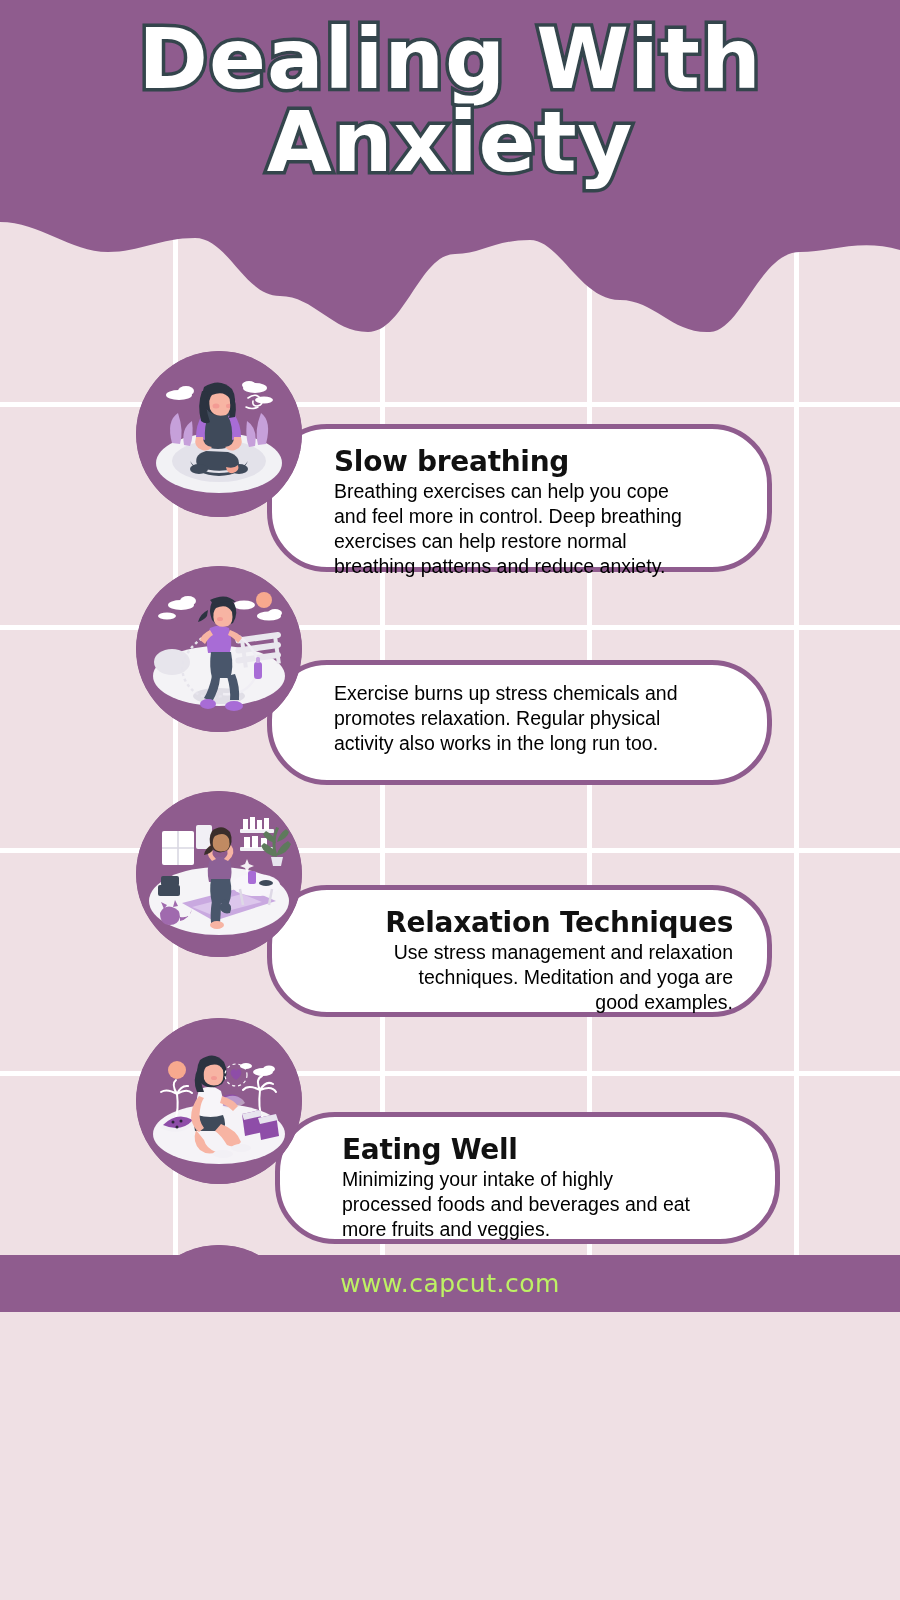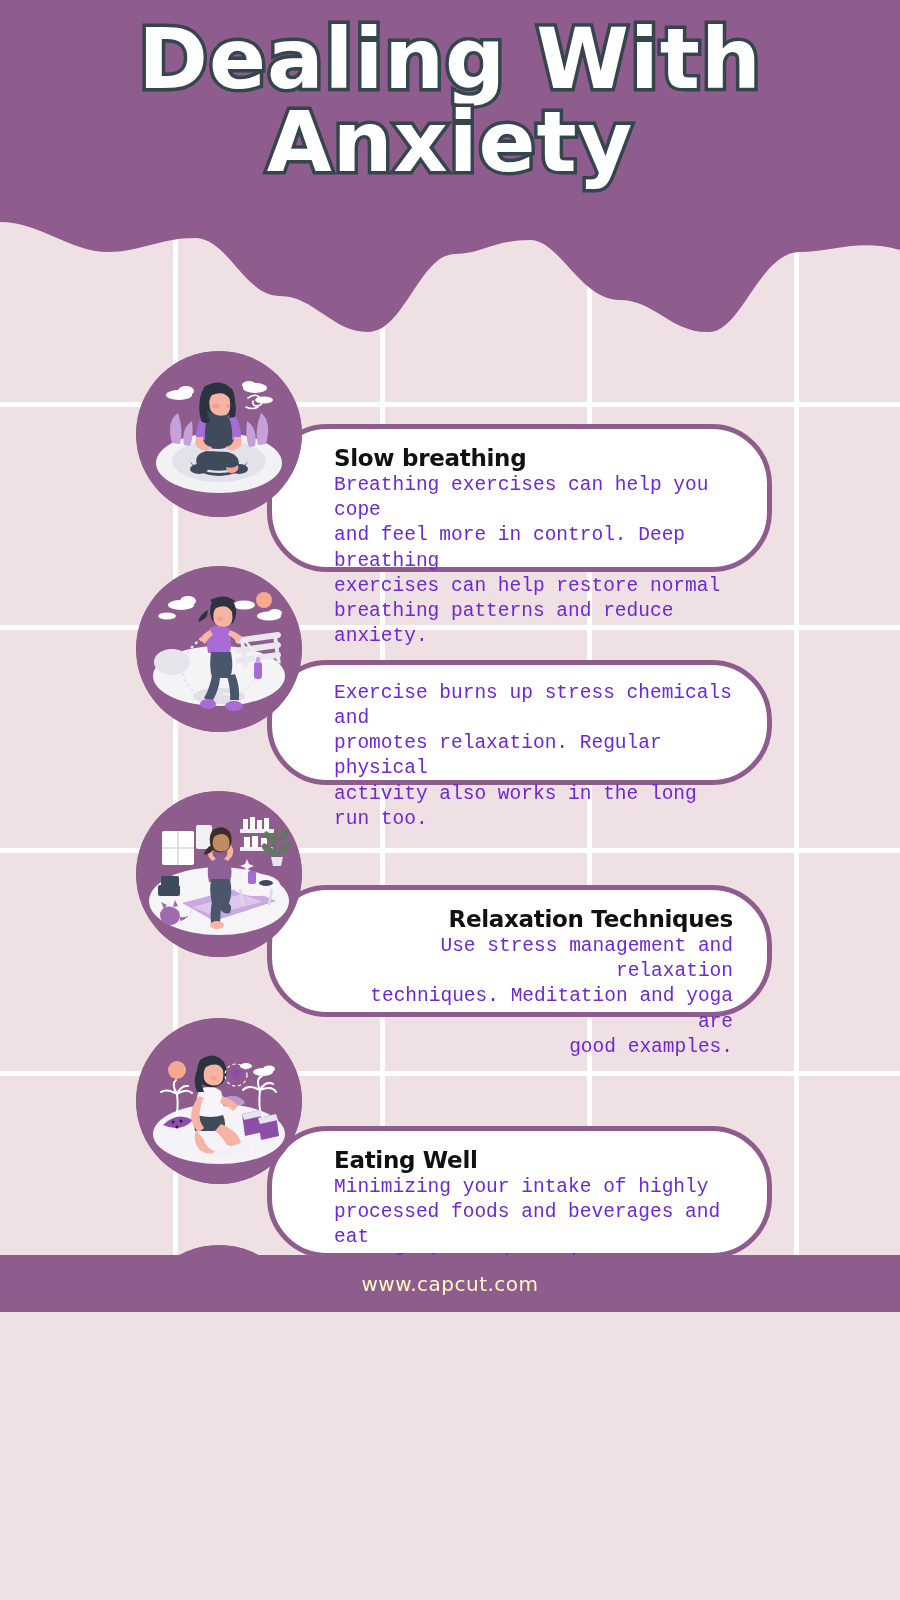--- a/index.html
+++ b/index.html
@@ -52,30 +52,30 @@
     position:absolute;
     background:#ffffff;
     border:5px solid #8f5c8e;
     border-radius:60px;
     z-index:2;
   }
   .card-inner { padding:16px 34px 14px 62px; }
   .card-title {
     font-family:"DejaVu Sans", sans-serif;
     font-weight:bold;
-    font-size:23px;
+    font-size:28px;
     color:#111111;
     letter-spacing:-0.3px;
     line-height:1.18;
     margin-bottom:1px;
   }
   .card-body {
-    font-family:Liberation Mono, monospace;
+    font-family:Liberation Sans, sans-serif;
     font-size:19.5px;
-    color:#6d28d9;
+    color:#000000;
     line-height:1.29;
     white-space:pre-line;
   }
   .circle {
     position:absolute;
     width:166px; height:166px;
     border-radius:50%;
     background:#8f5c8e;
     overflow:hidden;
     z-index:5;
@@ -83,22 +83,22 @@
   .circle svg { display:block; width:166px; height:166px; }
   
   .footer {
     position:absolute; left:0; bottom:0; width:900px; height:57px;
     background:#8f5c8e;
     display:flex; align-items:center; justify-content:center;
     z-index:6;
   }
   .footer-text {
     font-family:"DejaVu Sans", sans-serif;
-    font-size:20px;
-    color:#fef9c3;
+    font-size:25px;
+    color:#bef264;
     letter-spacing:0.5px;
   }
 </style>
 </head>
 <body>
 
 <div id="poster">
 
   <div class="grid-bg"></div>
 
@@ -300,21 +300,21 @@
 
       <path d="M24 122 q4-8 12-6 q8 2 8 10 q-2 8 -10 8 q-10 0 -10-12z" fill="#a06aae"></path>
       <path d="M28 118 l-3 -7 l6 3z" fill="#a06aae"></path>
       <path d="M37 116 l2 -7 l3 6z" fill="#a06aae"></path>
       <path d="M44 126 q10 2 12 -8 q-3 10 -12 12z" fill="#a06aae"></path>
 
       <path d="M111 68 l2 5 l5 2 l-5 2 l-2 5 l-2-5 l-5-2 l5-2z" fill="#ffffff" opacity="0.9"></path>
     </svg>
   </div>
 
-  <div class="card" style="left:267px; top:1112px; width:505px; height:132px;margin-top:14px;">
+  <div class="card" style="left:275px; top:1112px; width:505px; height:132px;">
     <div class="card-inner">
       <div class="card-title">Eating Well</div>
       <div class="card-body">Minimizing your intake of highly
 processed foods and beverages and eat
 more fruits and veggies.</div>
     </div>
   </div>
   <div class="circle" style="left:136px; top:1018px;">
     <svg viewBox="0 0 166 166">
       <circle cx="83" cy="83" r="83" fill="#8f5c8e"></circle>

